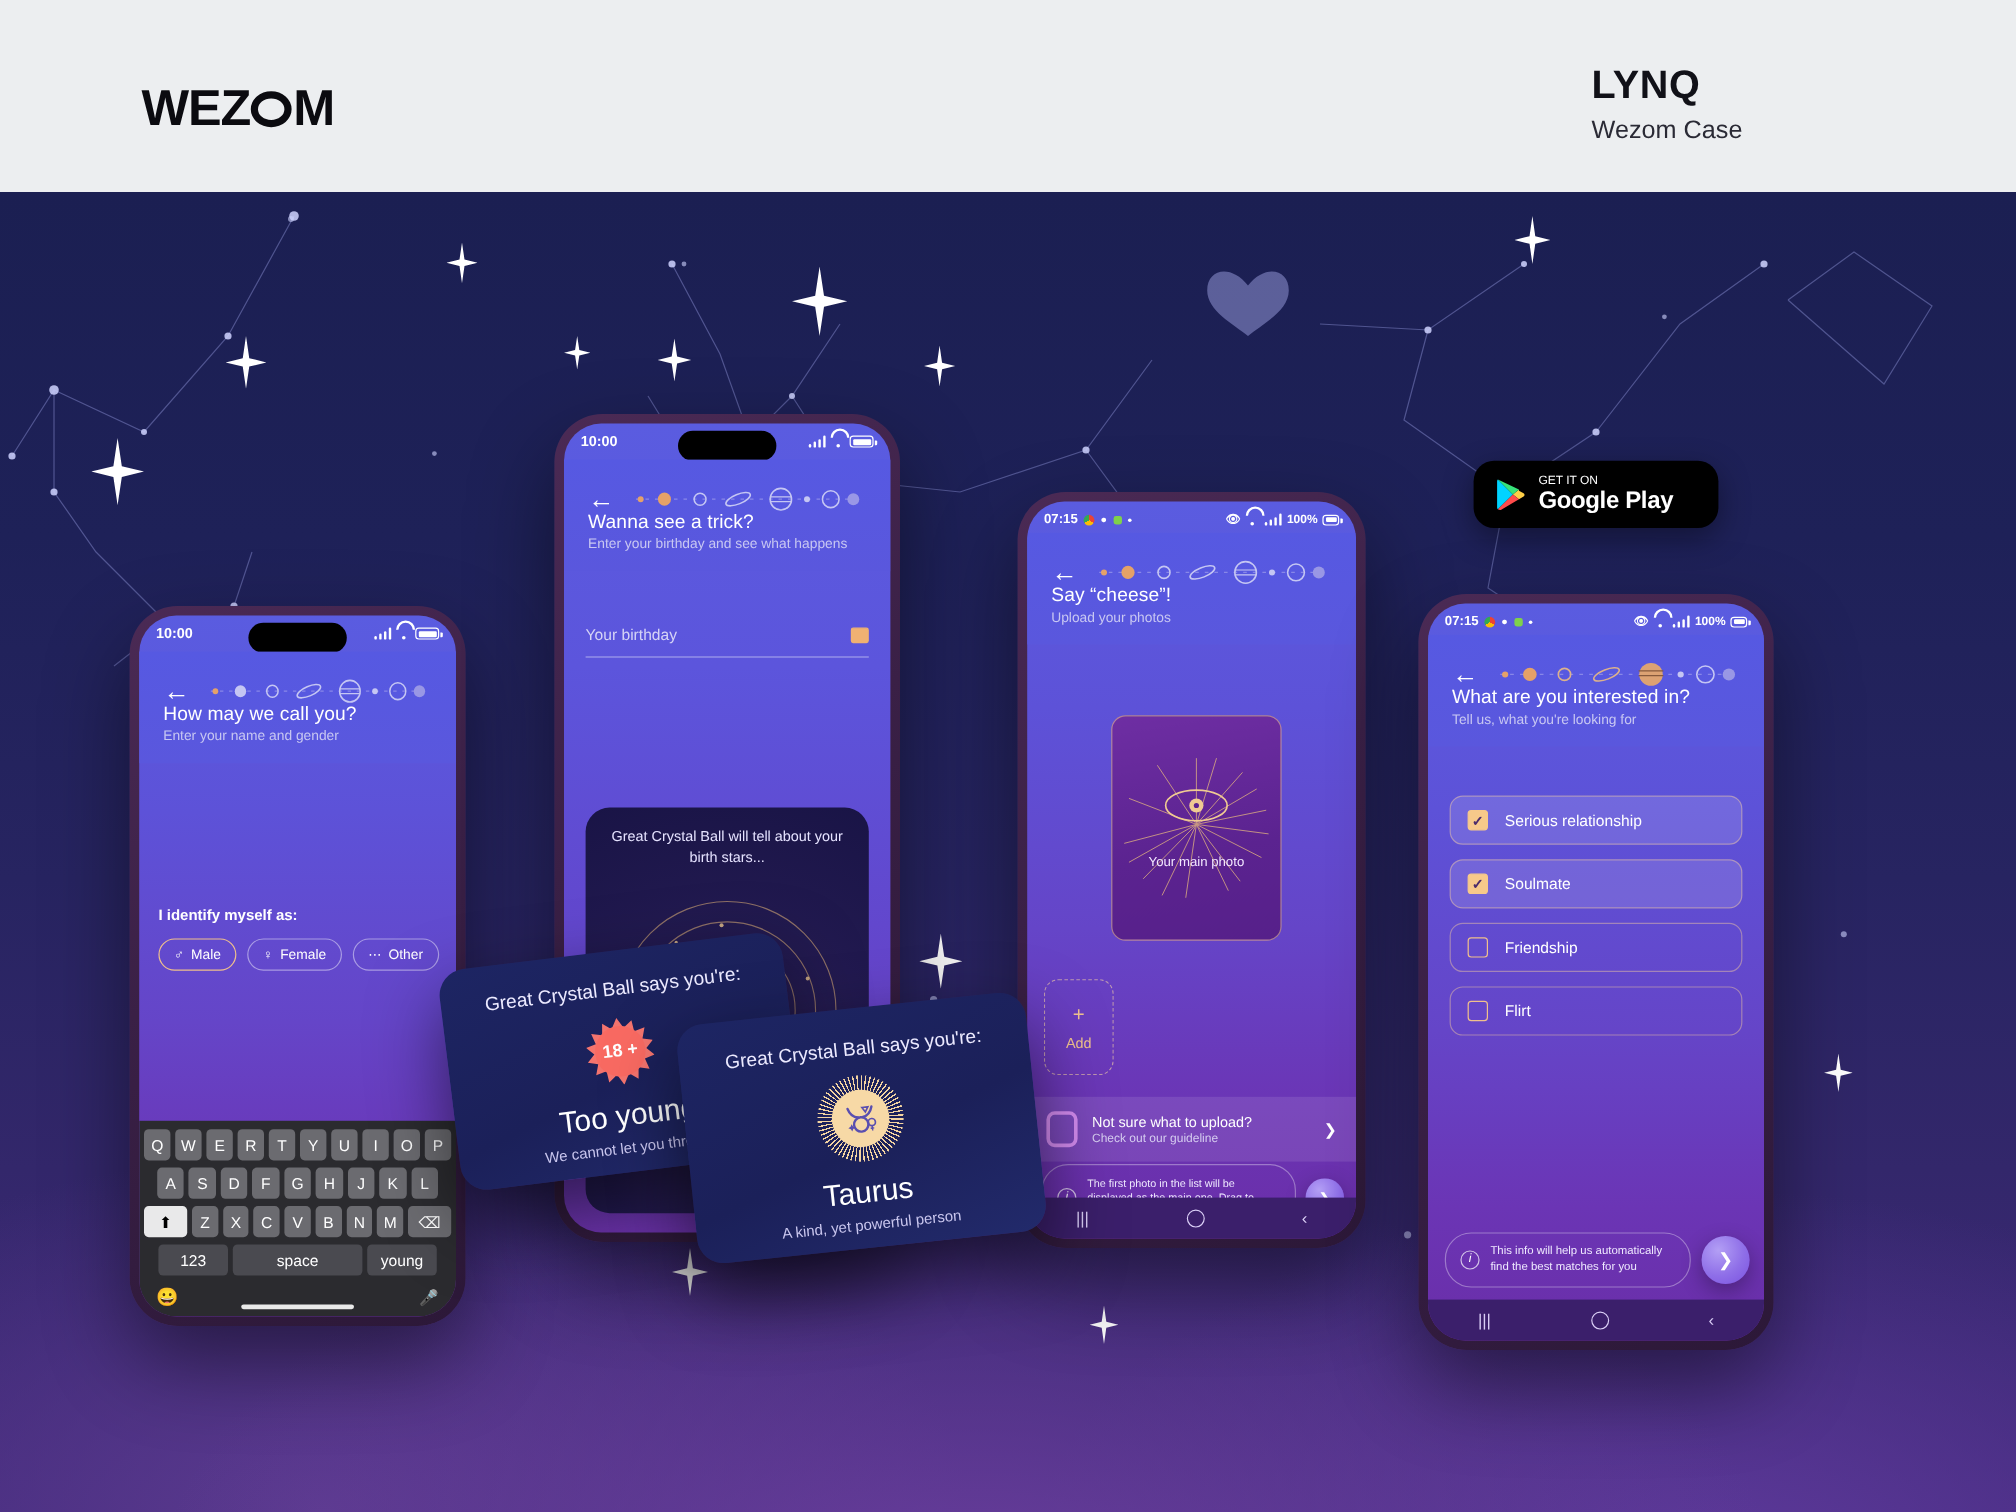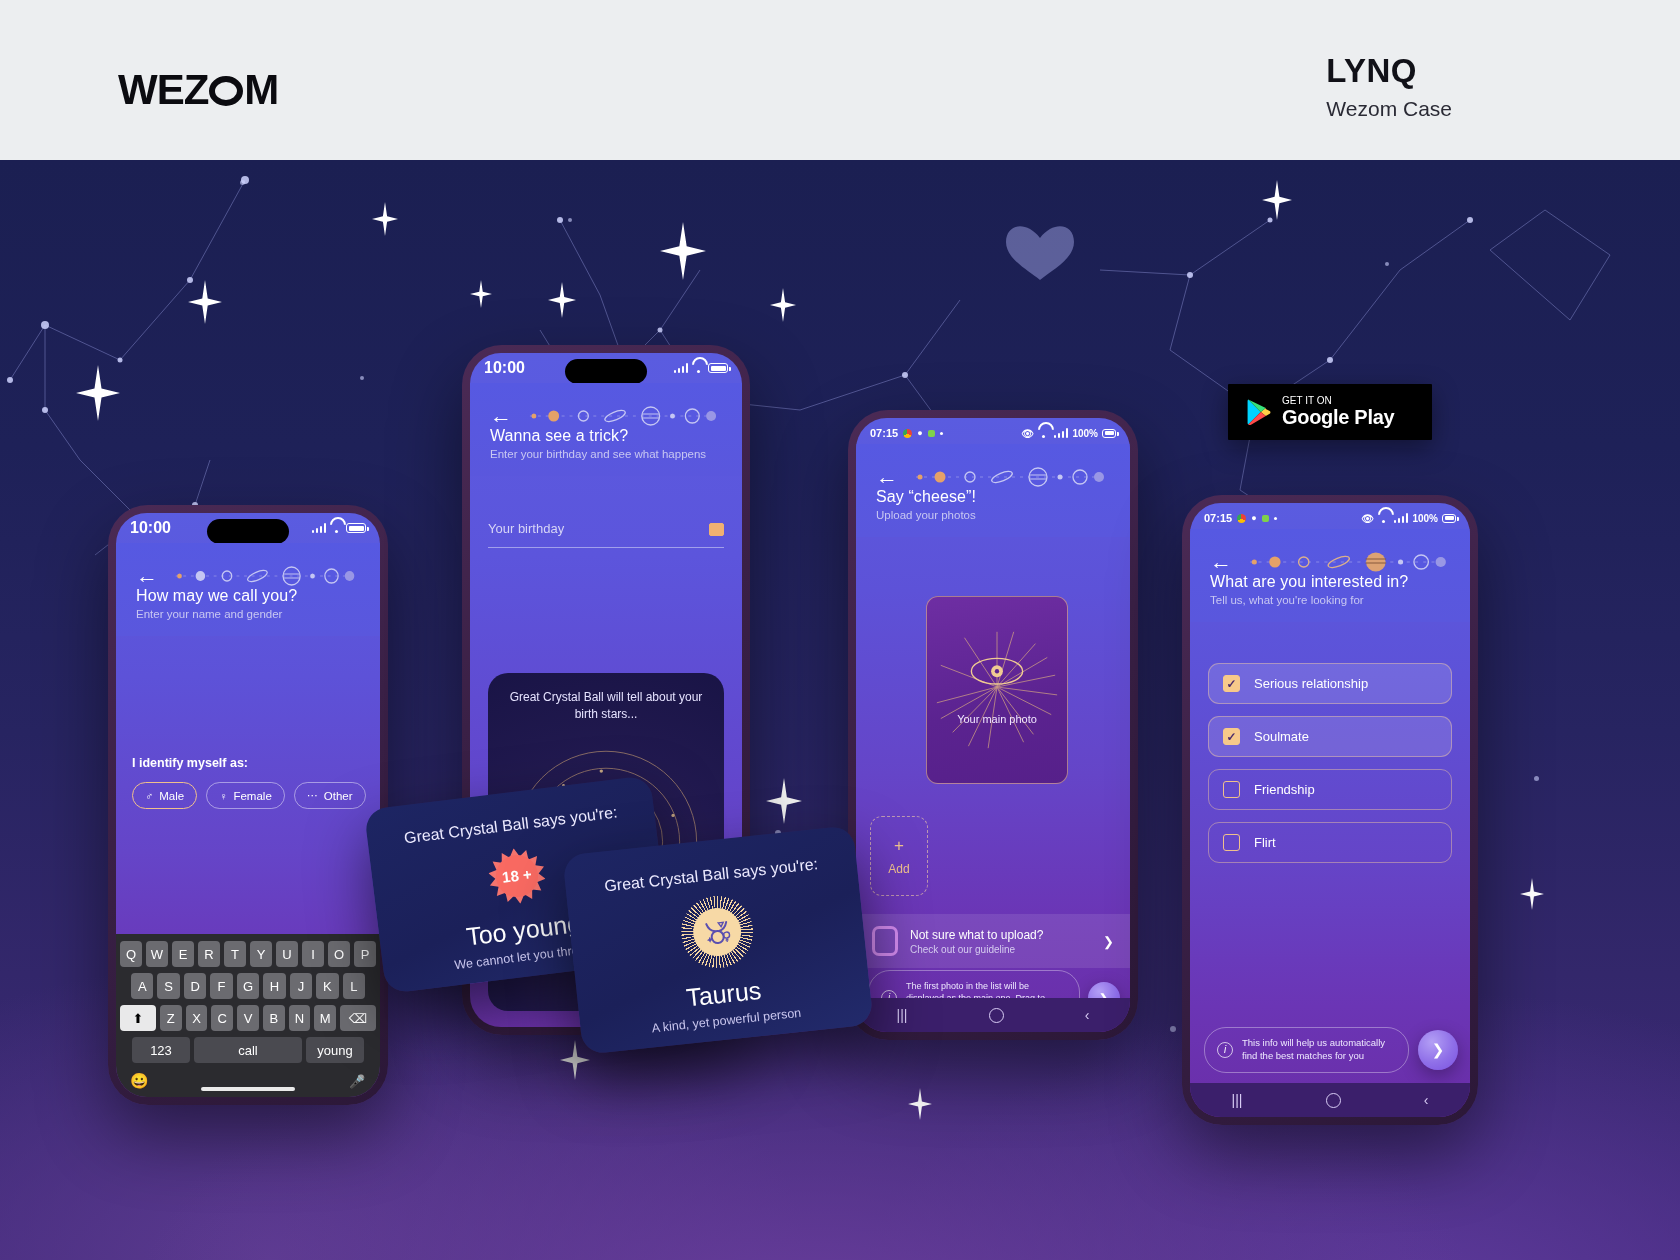--- a/index.html
+++ b/index.html
@@ -68,21 +68,21 @@
     box-shadow: 0 30px 70px rgba(0,0,0,.45);
   }
   .phone .screen {
     position: absolute; overflow: hidden;
     border-radius: 31px;
     background: linear-gradient(180deg,#5a5ce0 0%,#5d52d8 28%,#6545c8 58%,#6b35b5 82%,#6a2ea8 100%);
   }
 
   .status { position: absolute; left: 0; top: 0; width: 100%; height: 30px;
     display: flex; align-items: center; justify-content: space-between;
-    padding: 0 14px; color: #fff; font-size: 16px; font-weight: 700; }
+    padding: 0 14px; color: #fff; font-size: 12px; font-weight: 700; }
   .status .right { display: flex; align-items: center; gap: 4px; }
   .notch { position: absolute; left: 50%; transform: translateX(-50%);
     top: 6px; width: 82px; height: 25px; background: #000; border-radius: 14px; }
 
   .bars { display:inline-flex; align-items: flex-end; gap: 1.5px; height: 10px; }
   .bars i { width: 2.5px; background: #fff; border-radius: 1px; display:block; }
   .bars i:nth-child(1){height:3px} .bars i:nth-child(2){height:5px}
   .bars i:nth-child(3){height:7.5px} .bars i:nth-child(4){height:10px}
   .wifi { width:12px;height:9px;position:relative;display:inline-block }
   .wifi:before{content:"";position:absolute;left:0;bottom:0;width:12px;height:12px;
@@ -132,21 +132,21 @@
   .key.light { background:#e9e9ea; color:#000; }
   .kbot { display:flex; align-items:center; justify-content:space-between; padding:3px 10px 4px; }
   .homebar { position:absolute;left:50%;transform:translateX(-50%);bottom:6px;
     width:94px;height:4px;background:#fff;border-radius:3px;opacity:.9 }
 
   
   .andnav { position:absolute;left:0;right:0;bottom:0;height:34px;
     background:#3b1f6b; display:flex;align-items:center;justify-content:space-around;color:#d9cdf5;font-size:14px }
 
   
-  .badge { position:absolute; background:#000; border-radius:1px;
+  .badge { position:absolute; background:#000; border-radius:17px;
     display:flex; align-items:center; gap:10px; padding:9px 18px;
     box-shadow:0 8px 26px rgba(0,0,0,.4); }
   .badge .t1 { color:#fff; font-size:10px; line-height:1.1 }
   .badge .t2 { color:#fff; font-size:20px; font-weight:700; line-height:1.15; letter-spacing:-.3px }
 
   
   .rescard { position:absolute; border-radius:22px;
     background: linear-gradient(160deg,#1d2563 0%, #1b2059 55%, #222a6b 100%);
     box-shadow: 0 26px 60px rgba(0,0,0,.55); color:#fff; text-align:center; }
   .rescard .lead { font-size:16px; color:#eceaff; }
@@ -391,21 +391,21 @@
           <span class="key">X</span>
           <span class="key">C</span>
           <span class="key">V</span>
           <span class="key">B</span>
           <span class="key">N</span>
           <span class="key">M</span>
           <span class="key wide">⌫</span>
         </div>
         <div class="krow">
           <span class="key fn" style="flex:0 0 58px">123</span>
-          <span class="key fn space">call</span>
+          <span class="key fn space">space</span>
           <span class="key fn" style="flex:0 0 58px">young</span>
         </div>
         <div class="kbot">
           <span style="font-size:15px">😀</span>
           <span style="font-size:13px;color:#fff">🎤</span>
         </div>
         <div class="homebar"></div>
       </div>
     </div>
   </div>

